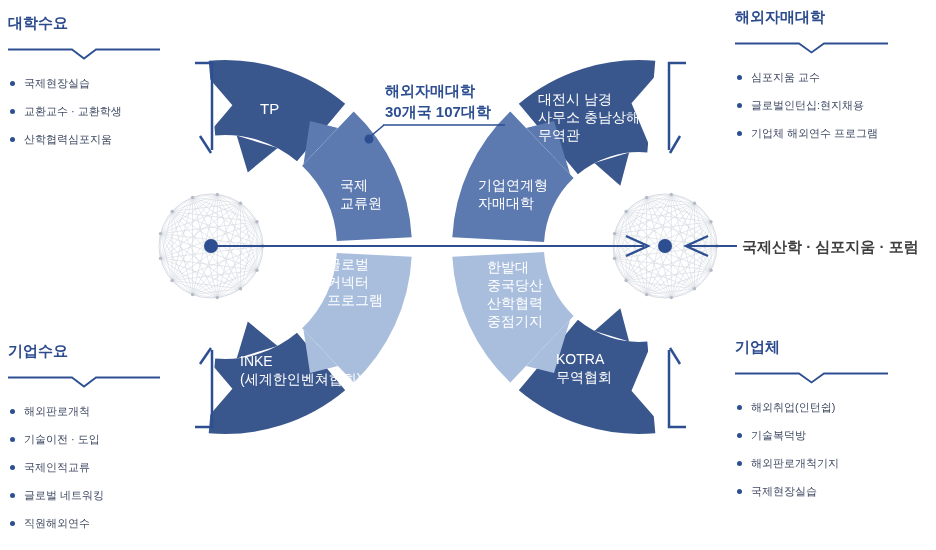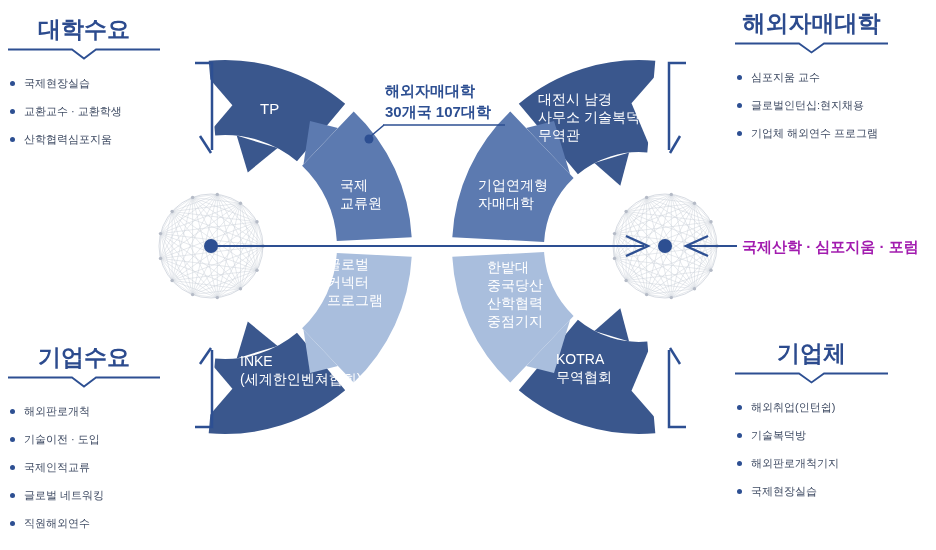--- a/index.html
+++ b/index.html
@@ -1,33 +1,33 @@
 <!DOCTYPE html>
 <html><head>
 <meta charset="utf-8">
 <style>
   html,body{margin:0;padding:0;background:#fff;}
   .stage{position:relative;width:936px;height:550px;background:#fff;overflow:hidden;
          font-family:"Liberation Sans","DejaVu Sans",sans-serif;}
   #diagram-svg{position:absolute;left:0;top:0;}
   .navy-stroke{stroke:#2d4f92;fill:none;}
   .panel{position:absolute;}
-  .panel-title{height:24px;text-align:center;font-size:23px;font-weight:bold;color:#2c4b8e;}
+  .panel-title{height:24px;text-align:left;font-size:15px;font-weight:bold;color:#2c4b8e;}
   .brace{display:block;margin-top:10px;}
   .brace path{stroke:#2d4f92;stroke-width:1.8;fill:none;}
   .plist{list-style:none;margin:8px 0 0 0;padding:0;}
   .plist li{position:relative;height:28px;line-height:28px;padding-left:16px;font-size:11px;
             color:#3f4b63;white-space:nowrap;}
   .plist li::before{content:"";position:absolute;left:2px;top:12px;width:5px;height:5px;border-radius:50%;
             background:#2d4f92;}
   .ring-label{position:absolute;color:#ffffff;font-size:14px;line-height:18px;white-space:pre-line;}
   .ring-label.big{font-size:15px;}
   .callout-text{position:absolute;left:385px;top:80px;font-size:15px;line-height:21px;font-weight:bold;
             color:#2d4f92;white-space:pre-line;}
-  .center-label{position:absolute;left:742px;top:238px;font-size:15px;font-weight:bold;color:#a21caf;
+  .center-label{position:absolute;left:742px;top:238px;font-size:15px;font-weight:bold;color:#404040;
             white-space:nowrap;}
 </style>
 </head>
 <body>
 
 <div class="stage">
 
   <svg id="diagram-svg" width="936" height="550" viewBox="0 0 936 550">
 
     <g id="g-left-globe">
@@ -331,21 +331,21 @@
 
   <div class="ring-label big" style="left:260px;top:100px;">TP</div>
   <div class="ring-label" style="left:340px;top:176px;">국제
 교류원</div>
   <div class="ring-label" style="left:327px;top:255px;">글로벌
 커넥터
 프로그램</div>
   <div class="ring-label" style="left:240px;top:352px;">INKE
 (세계한인벤쳐협회)</div>
   <div class="ring-label" style="left:538px;top:90px;">대전시 남경
-사무소 기술복덕방
+사무소 충남상해
 무역관</div>
   <div class="ring-label" style="left:478px;top:176px;">기업연계형
 자매대학</div>
   <div class="ring-label" style="left:487px;top:258px;">한밭대
 중국당산
 산학협력
 중점기지</div>
   <div class="ring-label" style="left:556px;top:350px;">KOTRA
 무역협회</div>
 

